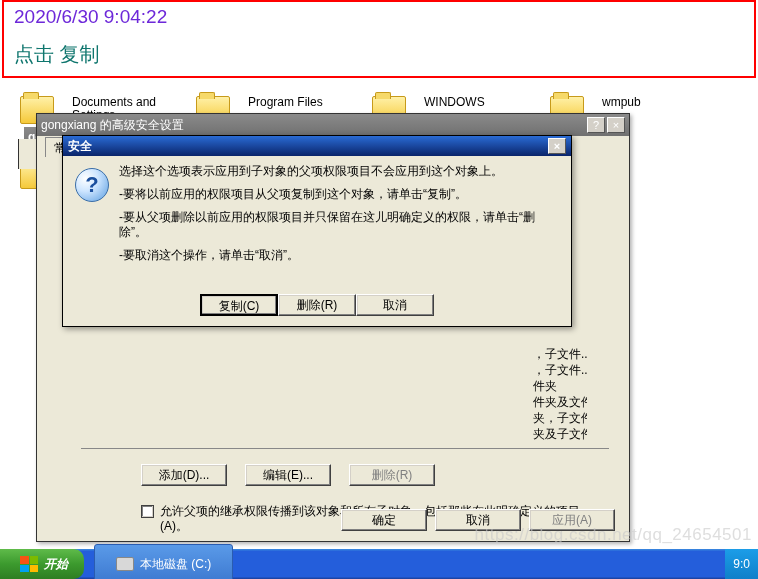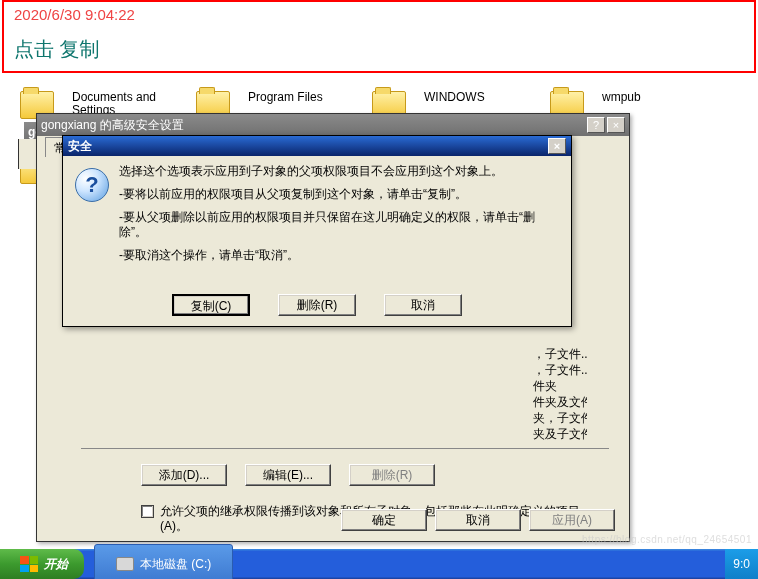--- a/index.html
+++ b/index.html
@@ -1,20 +1,20 @@
 <!DOCTYPE html>
 <html><head>
 <meta charset="utf-8">
 <style>
 *{box-sizing:border-box;margin:0;padding:0;font-family:"Microsoft YaHei","SimSun",Tahoma,sans-serif;font-size:12px}
 body{width:758px;height:579px;background:#fff;position:relative;overflow:hidden}
 
 
 .anno{border:2px solid red;padding:4px 10px 8px;margin:0 2px 8px}
-.anno-ts{font-size:15px;color:#ef4444}
+.anno-ts{font-size:19px;color:#6d28d9}
 .anno-txt{font-size:20px;color:#0f766e;margin-top:13px}
 
 
 .desktop{position:relative;height:460px;background:#fff}
 .dicon{position:absolute;display:flex;align-items:flex-start;gap:18px}
 .folder{width:34px;height:28px;background:linear-gradient(#fff1a8,#f5c93a);border:1px solid #c79a1a;border-radius:2px;position:relative}
 .folder::before{content:"";position:absolute;top:-5px;left:2px;width:14px;height:6px;background:#f6d96a;border:1px solid #c79a1a;border-bottom:none;border-radius:2px 2px 0 0}
 .dicon .lbl{max-width:90px;line-height:13px}
 
 
@@ -42,33 +42,33 @@
 .chkbox{width:13px;height:13px;background:#fff;border:1px solid #404040;box-shadow:inset -1px -1px 0 #d4d0c8,inset 1px 1px 0 #808080;flex:none;margin-top:1px}
 
 .dlg-btnbar{position:absolute;bottom:10px;right:14px;display:flex;gap:8px}
 
 
 .modal{position:absolute;left:62px;top:135px;width:510px;height:192px;background:#ece9d8;border:1px solid #000;box-shadow:2px 2px 6px rgba(0,0,0,.4);z-index:5}
 .m-title{height:20px;background:linear-gradient(#2a6bd4,#0a246a);color:#fff;display:flex;align-items:center;padding:0 5px;font-weight:bold}
 .m-body{padding:8px 12px;display:flex;gap:10px}
 .qicon{width:34px;height:34px;flex:none;border-radius:50%;background:radial-gradient(circle at 30% 30%,#fff,#cde5ff 40%,#5a9de0);border:1px solid #3a6ea8;display:flex;align-items:center;justify-content:center;color:#1b4f9e;font-size:22px;font-weight:bold;margin-top:4px}
 .m-text p{margin-bottom:8px;line-height:15px}
-.m-btns{position:absolute;bottom:10px;left:0;right:0;display:flex;justify-content:center;gap:28px}
+.m-btns{position:absolute;bottom:10px;left:0;right:0;display:flex;justify-content:center;gap:0}
 
 
 .taskbar{position:absolute;bottom:0;left:0;right:0;height:30px;background:linear-gradient(#3c8cde,#245edb 8%,#245edb 92%,#1a3e99);display:flex;align-items:center;color:#fff}
 .start{height:30px;padding:0 16px 0 20px;background:linear-gradient(#5fbb4a,#3c9a2e 50%,#2e7e22);display:flex;align-items:center;gap:6px;font-weight:bold;font-style:italic;border-radius:0 10px 10px 0}
 .winlogo{width:18px;height:16px;display:grid;grid-template:1fr 1fr/1fr 1fr;gap:1px}
 .winlogo span:nth-child(1){background:#f65314}.winlogo span:nth-child(2){background:#7cbb00}.winlogo span:nth-child(3){background:#00a1f1}.winlogo span:nth-child(4){background:#ffbb00}
 .taskbtn{margin-left:10px;height:40px;padding:0 21px;background:linear-gradient(#5a9ae8,#3c78d0);border:1px solid #2a5cb0;border-radius:3px;display:flex;align-items:center;gap:6px}
 .drvicon{width:18px;height:14px;background:#d8d8d8;border:1px solid #888;border-radius:2px}
 .tray{margin-left:auto;height:30px;padding:0 8px;background:linear-gradient(#1c9de8,#0f7fc9);display:flex;align-items:center;gap:4px}
 
 
-.wm{position:absolute;right:6px;bottom:34px;color:rgba(200,200,200,.6);font-size:10px;letter-spacing:.5px;pointer-events:none}
+.wm{position:absolute;right:6px;bottom:34px;color:rgba(200,200,200,.6);font-size:17px;letter-spacing:.5px;pointer-events:none}
 </style>
 </head>
 <body>
 
 <div class="anno">
   <div class="anno-ts">2020/6/30 9:04:22</div>
   <div class="anno-txt">点击 复制</div>
 </div>
 
 <div class="desktop">

